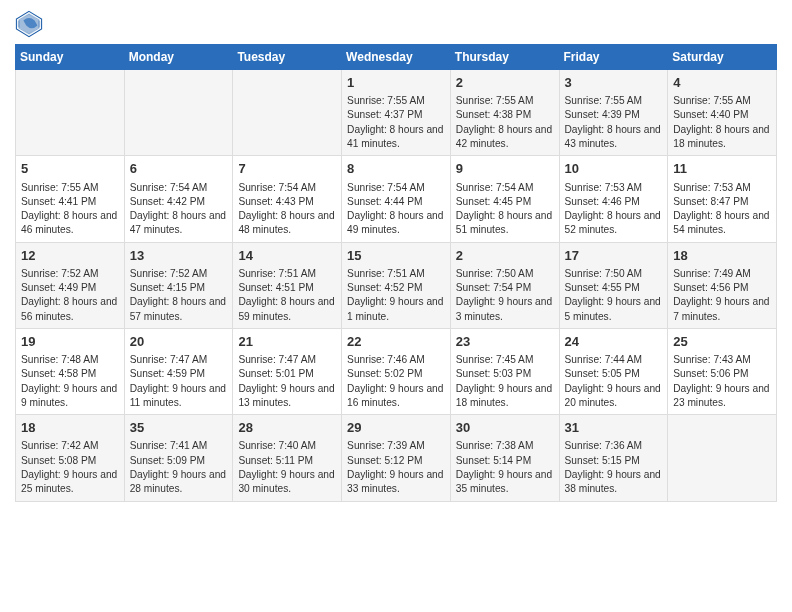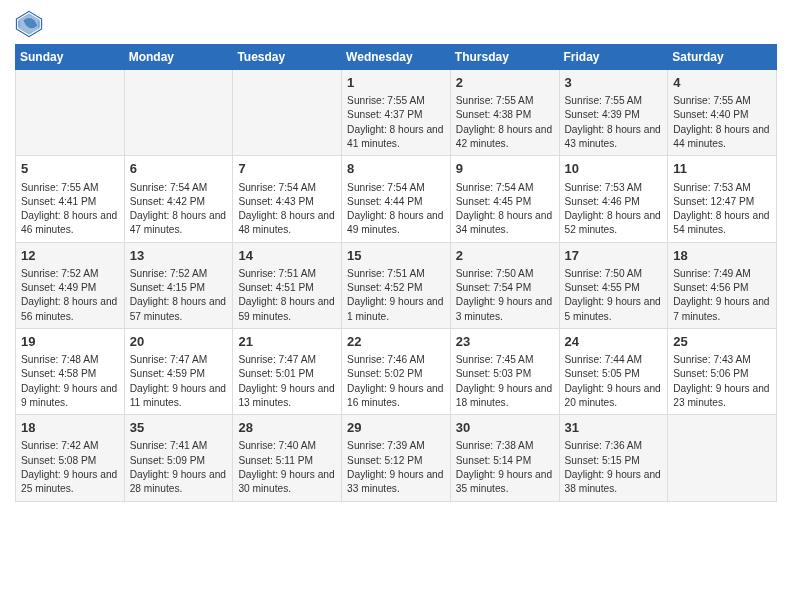--- a/index.html
+++ b/index.html
@@ -152,21 +152,21 @@
           <td>
             <span class="day-num">3</span>
             <div>Sunrise: 7:55 AM</div>
             <div>Sunset: 4:39 PM</div>
             <div>Daylight: 8 hours and 43 minutes.</div>
           </td>
           <td>
             <span class="day-num">4</span>
             <div>Sunrise: 7:55 AM</div>
             <div>Sunset: 4:40 PM</div>
-            <div>Daylight: 8 hours and 44 minutes.</div>
+            <div>Daylight: 8 hours and 18 minutes.</div>
           </td>
         </tr>
         <tr>
           <td>
             <span class="day-num">5</span>
             <div>Sunrise: 7:55 AM</div>
             <div>Sunset: 4:41 PM</div>
             <div>Daylight: 8 hours and 46 minutes.</div>
           </td>
           <td>
@@ -184,32 +184,32 @@
           <td>
             <span class="day-num">8</span>
             <div>Sunrise: 7:54 AM</div>
             <div>Sunset: 4:44 PM</div>
             <div>Daylight: 8 hours and 49 minutes.</div>
           </td>
           <td>
             <span class="day-num">9</span>
             <div>Sunrise: 7:54 AM</div>
             <div>Sunset: 4:45 PM</div>
-            <div>Daylight: 8 hours and 34 minutes.</div>
+            <div>Daylight: 8 hours and 51 minutes.</div>
           </td>
           <td>
             <span class="day-num">10</span>
             <div>Sunrise: 7:53 AM</div>
             <div>Sunset: 4:46 PM</div>
             <div>Daylight: 8 hours and 52 minutes.</div>
           </td>
           <td>
             <span class="day-num">11</span>
             <div>Sunrise: 7:53 AM</div>
-            <div>Sunset: 12:47 PM</div>
+            <div>Sunset: 8:47 PM</div>
             <div>Daylight: 8 hours and 54 minutes.</div>
           </td>
         </tr>
         <tr>
           <td>
             <span class="day-num">12</span>
             <div>Sunrise: 7:52 AM</div>
             <div>Sunset: 4:49 PM</div>
             <div>Daylight: 8 hours and 56 minutes.</div>
           </td>

